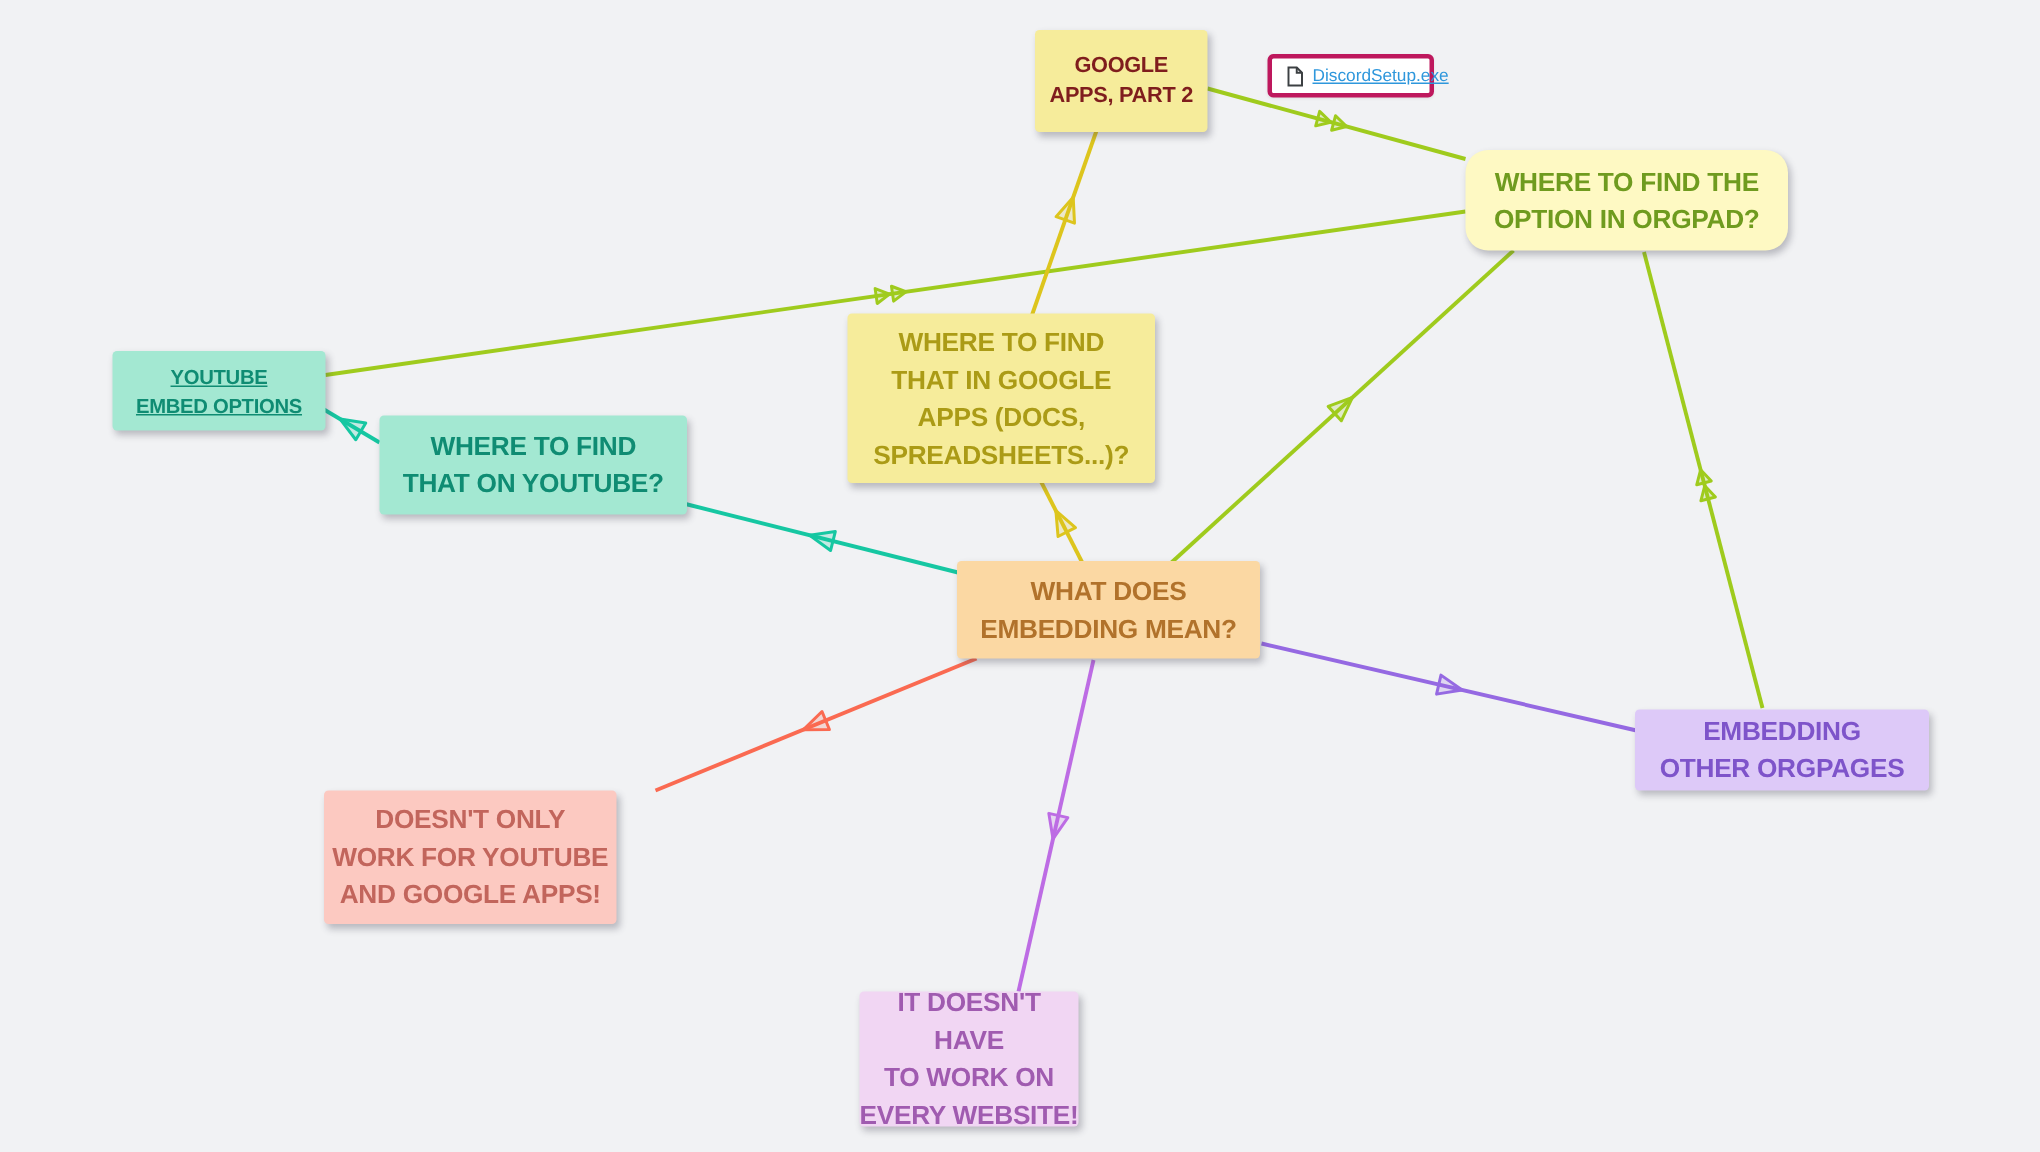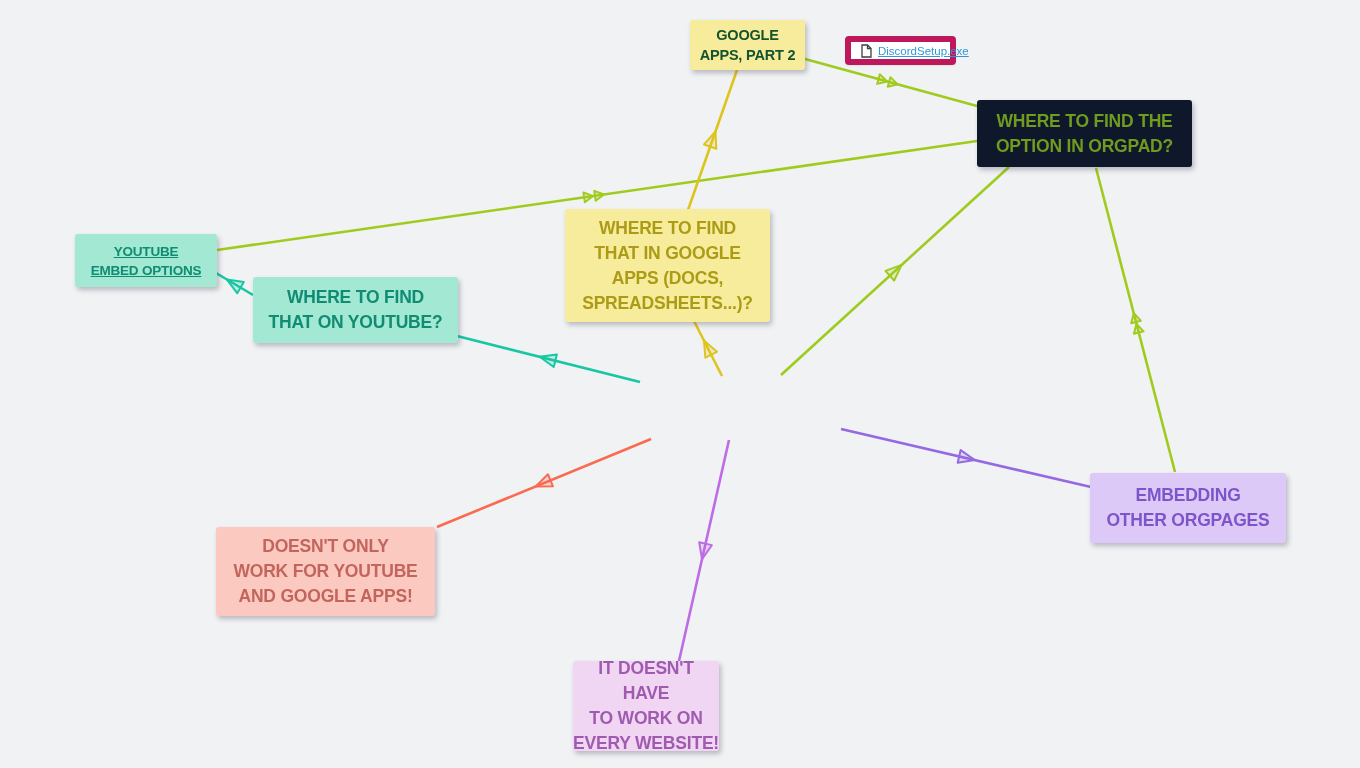--- a/index.html
+++ b/index.html
@@ -17,21 +17,21 @@
     border-radius:3px;
     box-shadow:2px 3px 5px rgba(70,70,85,.33);
     cursor:pointer;
   }
   .node--sm{font-size:14.5px;line-height:20px;}
   .node--xs{font-size:13.5px;line-height:19px;text-decoration:underline;}
   .node-label{white-space:pre-line;}
   .attachment{
     position:absolute;box-sizing:border-box;
     display:flex;align-items:center;gap:6px;
-    background:#ffffff;border:6px solid #be185d;border-radius:4px;
+    background:#ffffff;border:3px solid #be185d;border-radius:4px;
     padding:0 10px;height:29px;
     box-shadow:0 1px 2px rgba(0,0,0,.07);
   }
   .attachment-link{font-size:11.5px;font-weight:400;text-decoration:underline;cursor:pointer;}
   .file-icon{display:flex;align-items:center;}
   .file-icon svg{display:block;}
 </style>
 </head>
 <body>
 
@@ -80,36 +80,36 @@
       <g transform="translate(966,458) rotate(13.061551083328114)">
         <polygon points="9,0 -7,6.5 -7,-6.5" stroke="#9569e2" stroke-width="2" stroke-linejoin="round" fill="#9569e2" fill-opacity="0.2"></polygon>
       </g>
       <line x1="1175" y1="472" x2="1096" y2="168" stroke="#9fcb1d" stroke-width="2.6"></line>
       <g transform="translate(1135.5,320) rotate(-104.56715441468717)">
         <polygon points="5,0 -4,5 -4,-5" transform="translate(-9,0)" stroke="#9fcb1d" stroke-width="2" stroke-linejoin="round" fill="#9fcb1d" fill-opacity="0.2"></polygon>
         <polygon points="5,0 -4,5 -4,-5" transform="translate(2,0)" stroke="#9fcb1d" stroke-width="2" stroke-linejoin="round" fill="#9fcb1d" fill-opacity="0.2"></polygon>
       </g>
     </svg>
 
-  <div class="node node--sm" style="left: 690px; top: 20px; width: 115px; height: 50px; background: rgb(246, 236, 155); color: #14532d;">
+  <div class="node node--sm" style="left: 690px; top: 20px; width: 115px; height: 68px; background: rgb(246, 236, 155); color: #7f1d1d;">
     <span class="node-label">GOOGLE
 APPS, PART 2</span>
   </div>
 
   <div class="attachment" style="left:845px;top:36px;width:111px;">
     <span class="file-icon">
       <svg width="11" height="14" viewBox="0 0 11 14" fill="none">
         <path d="M1 1 h5.5 L10 4.5 V13 H1 Z" stroke-width="1.3" stroke="#3c4043"></path>
         <path d="M6.5 1 V4.5 H10" stroke-width="1.3" stroke="#3c4043"></path>
       </svg>
     </span>
     <a class="attachment-link" href="#" style="color: rgb(46, 151, 220);">DiscordSetup.exe</a>
   </div>
 
-  <div class="node" style="left: 977px; top: 100px; width: 215px; height: 67px; background: #0f172a; color: rgb(111, 155, 31);">
+  <div class="node" style="left: 977px; top: 100px; width: 215px; height: 67px; background: #fef9c3; color: rgb(111, 155, 31); border-radius: 15px;">
     <span class="node-label">WHERE TO FIND THE
 OPTION IN ORGPAD?</span>
   </div>
 
   <div class="node node--xs" style="left: 75px; top: 234px; width: 142px; height: 53px; background: rgb(163, 232, 210); color: rgb(15, 140, 115);">
     <span class="node-label">YOUTUBE
 EMBED OPTIONS</span>
   </div>
 
   <div class="node" style="left: 565px; top: 209px; width: 205px; height: 113px; background: rgb(246, 236, 155); color: rgb(171, 155, 22);">
@@ -117,27 +117,31 @@
 THAT IN GOOGLE
 APPS (DOCS,
 SPREADSHEETS...)?</span>
   </div>
 
   <div class="node" style="left: 253px; top: 277px; width: 205px; height: 66px; background: rgb(163, 232, 210); color: rgb(15, 140, 115);">
     <span class="node-label">WHERE TO FIND
 THAT ON YOUTUBE?</span>
   </div>
 
+  <div class="node" style="left: 638px; top: 374px; width: 202px; height: 65px; background: rgb(251, 216, 163); color: rgb(177, 114, 43);">
+    <span class="node-label">WHAT DOES
+EMBEDDING MEAN?</span>
+  </div>
 
-  <div class="node" style="left: 1090px; top: 473px; width: 196px; height: 70px; background: rgb(221, 201, 248); color: rgb(126, 84, 202);">
+  <div class="node" style="left: 1090px; top: 473px; width: 196px; height: 54px; background: rgb(221, 201, 248); color: rgb(126, 84, 202);">
     <span class="node-label">EMBEDDING
 OTHER ORGPAGES</span>
   </div>
 
-  <div class="node" style="left: 216px; top: 527px; width: 219px; height: 89px; background: rgb(252, 201, 193); color: rgb(194, 101, 92);">
+  <div class="node" style="left: 216px; top: 527px; width: 195px; height: 89px; background: rgb(252, 201, 193); color: rgb(194, 101, 92);">
     <span class="node-label">DOESN'T ONLY
 WORK FOR YOUTUBE
 AND GOOGLE APPS!</span>
   </div>
 
   <div class="node" style="left: 573px; top: 661px; width: 146px; height: 90px; background: rgb(241, 214, 243); color: rgb(160, 91, 176);">
     <span class="node-label">IT DOESN'T HAVE
 TO WORK ON
 EVERY WEBSITE!</span>
   </div>

